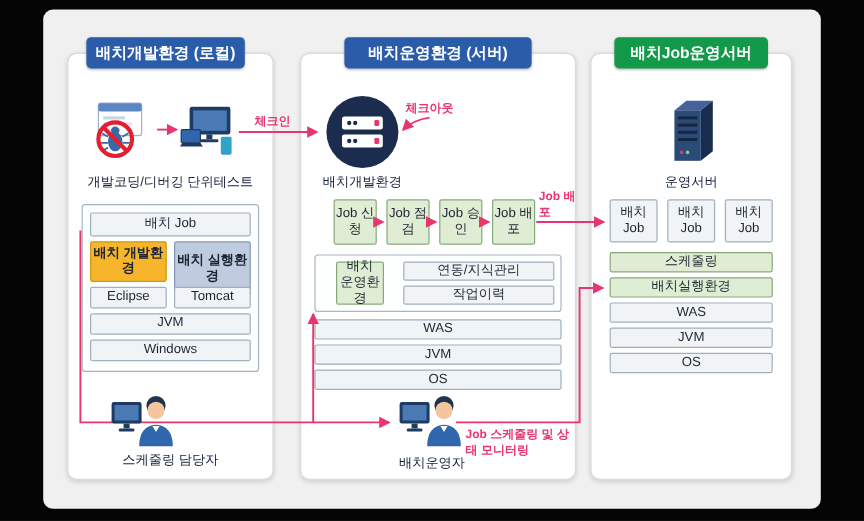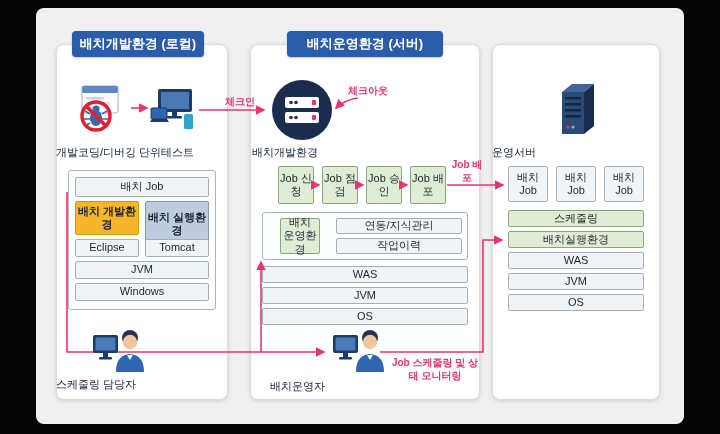--- a/index.html
+++ b/index.html
@@ -15,38 +15,39 @@
     box-shadow:0 1px 2px rgba(0,0,0,.25);letter-spacing:0}
   .hdr.blue{background:#2a5caa}
   .hdr.green{background:#12994a}
   .box{position:absolute;display:flex;align-items:center;justify-content:center;
     text-align:center;font-size:11px;color:#1c2430;background:#f1f4f6;
     border:1px solid #9fb0bd;line-height:1.2;border-radius:2px;padding:1px}
   .box.green{background:#e0edd5;border-color:#87a979}
   .box.orange{background:#f7b52c;border-color:#cf9713;font-weight:bold}
   .box.bluegray{background:#bfcce0;border-color:#8496b8;font-weight:bold}
   .container{position:absolute;background:#fdfefe;border:1px solid #a9b6c0;border-radius:3px}
-  .caption{position:absolute;font-size:11px;color:#13203a;text-align:left;line-height:1.2}
+  .caption{position:absolute;font-size:11px;color:#13203a;text-align:center;line-height:1.2}
   .redlabel{position:absolute;font-size:10px;font-weight:bold;color:#e8356d;
-    text-align:center;line-height:1.3}
+    text-align:left;line-height:1.3}
   .icon{position:absolute}
   svg.overlay{position:absolute;left:0;top:0;pointer-events:none}
 </style>
 </head>
 <body>
 
 <div id="stage">
   <div class="canvas"></div>
 
   <div class="panel" style="left:56px;top:44px;width:172px;height:356px"></div>
   <div class="panel" style="left:250px;top:44px;width:230px;height:356px"></div>
   <div class="panel" style="left:492px;top:44px;width:168px;height:356px"></div>
 
   <div class="hdr blue" style="left:72px;top:31px;width:132px">배치개발환경 (로컬)</div>
   <div class="hdr blue" style="left:287px;top:31px;width:156px">배치운영환경 (서버)</div>
+  <div class="hdr green" style="left:512px;top:31px;width:128px">배치Job운영서버</div>
 
   <div class="caption" style="left:56px;top:146px;width:172px">개발코딩/디버깅 단위테스트</div>
   <div class="container" style="left:68px;top:170px;width:148px;height:140px"></div>
   <div class="box" style="left:75px;top:177px;width:134px;height:20px">배치 Job</div>
   <div class="box orange" style="left:75px;top:201px;width:64px;height:34px">배치 개발환경</div>
   <div class="box bluegray" style="left:145px;top:201px;width:64px;height:46px">배치 실행환경</div>
   <div class="box" style="left:75px;top:239px;width:64px;height:18px">Eclipse</div>
   <div class="box" style="left:145px;top:239px;width:64px;height:18px">Tomcat</div>
   <div class="box" style="left:75px;top:261px;width:134px;height:18px">JVM</div>
   <div class="box" style="left:75px;top:283px;width:134px;height:18px">Windows</div>

